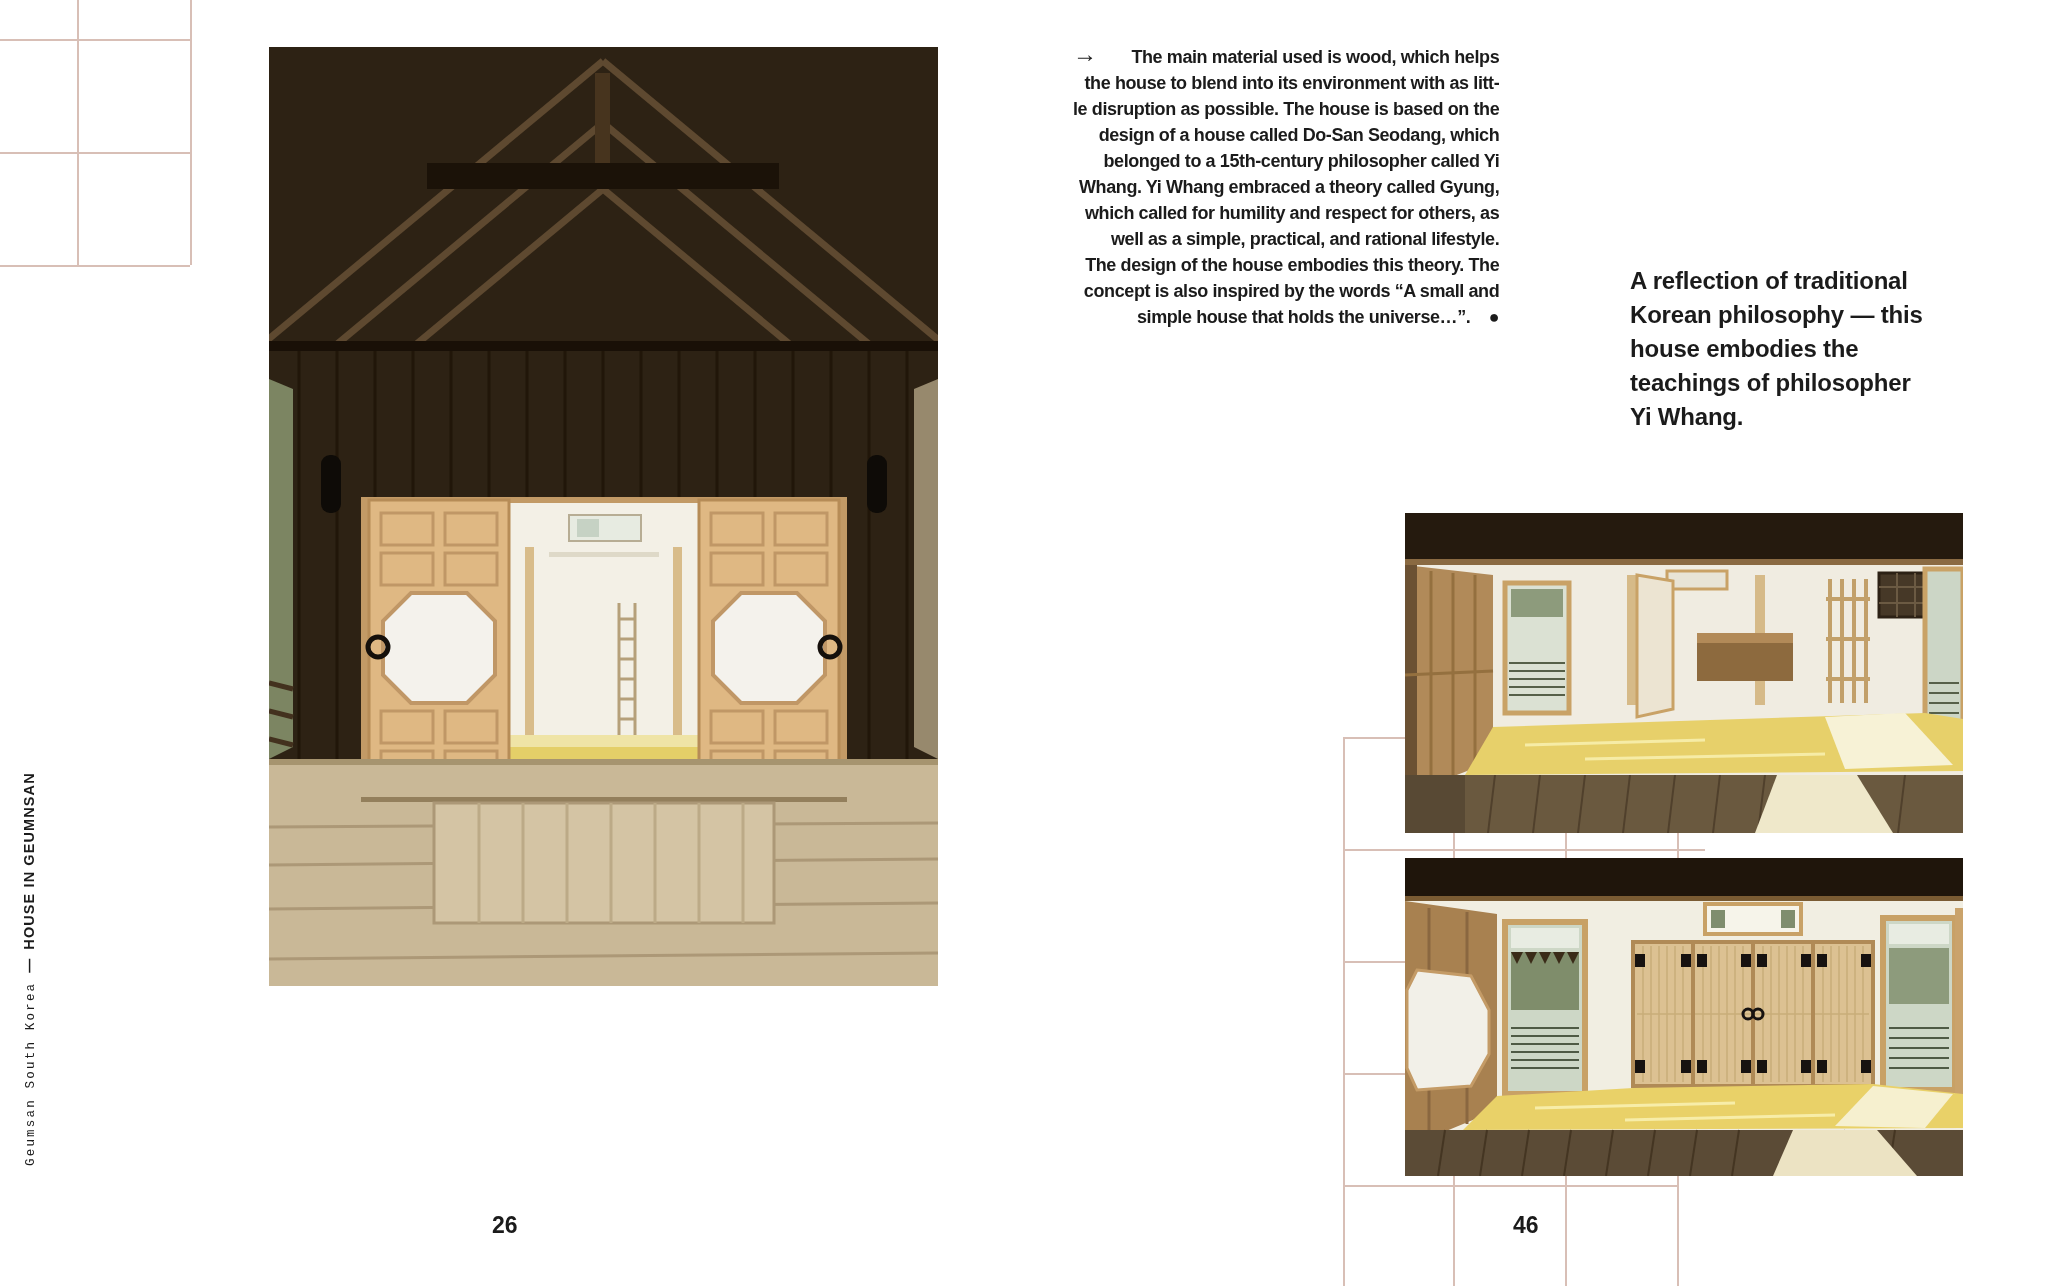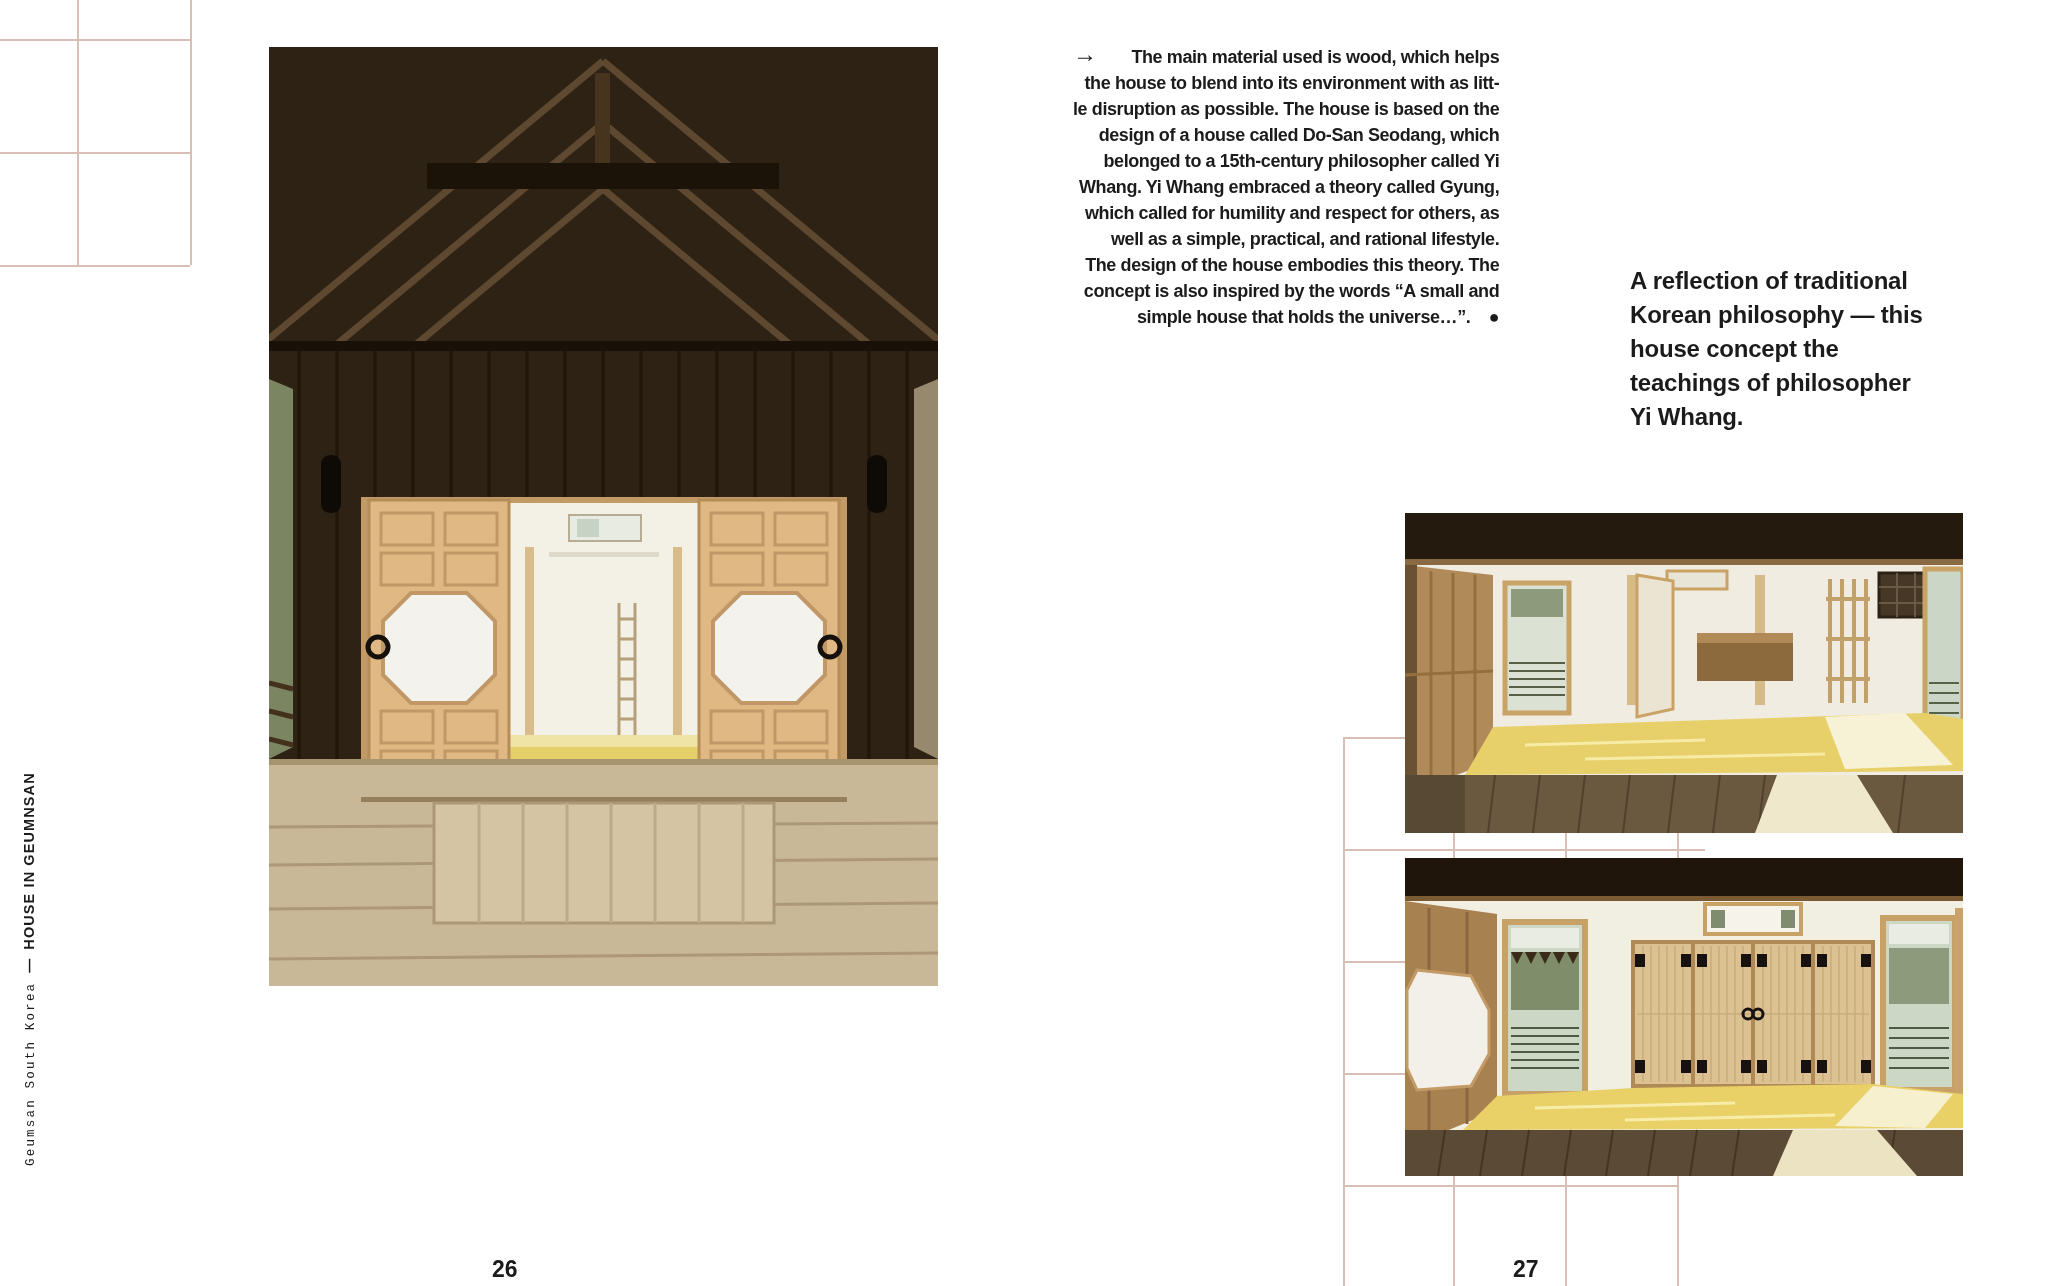--- a/index.html
+++ b/index.html
@@ -31,21 +31,21 @@
     position:absolute;left:1630px;top:264px;
     font-size:24px;font-weight:700;line-height:34px;letter-spacing:-0.2px;
     white-space:pre;
   }
   .bodytext{position:absolute;left:1073px;top:44px;}
   .arrow{position:absolute;left:0;top:-4px;font-size:24px;font-weight:700;}
   .bodylines{
     font-size:18px;font-weight:700;line-height:26px;letter-spacing:-0.4px;
     white-space:pre;text-indent:30px;text-align:right;
   }
-  .pagenum{position:absolute;font-size:23px;font-weight:700;margin-top:44px;}
+  .pagenum{position:absolute;font-size:23px;font-weight:700;}
   .pagenum-left{left:492px;top:1212px;}
   .pagenum-right{left:1513px;top:1212px;}
 </style>
 </head>
 <body>
 
 <div class="spread">
 
   <div>
     <div class="vline" style="left:77px;top:0;height:265px;"></div>
@@ -202,21 +202,21 @@
 Whang. Yi Whang embraced a theory called Gyung,
 which called for humility and respect for others, as
 well as a simple, practical, and rational lifestyle.
 The design of the house embodies this theory. The
 concept is also inspired by the words “A small and
 simple house that holds the universe…”.&nbsp;&nbsp;&nbsp;&nbsp;●</div>
   </div>
 
   <div class="pullquote">A reflection of traditional
 Korean philosophy — this
-house concept the
+house embodies the
 teachings of philosopher
 Yi Whang.</div>
 
   <figure class="photo" style="left:1405px;top:513px;width:558px;height:320px;">
     <svg width="558" height="320" viewBox="0 0 558 320">
       <rect width="558" height="320" fill="#f0ece1"></rect>
       <rect x="0" y="0" width="558" height="46" fill="#251a0e"></rect>
       <rect x="0" y="46" width="558" height="6" fill="#8a6a42"></rect>
       <polygon points="0,52 88,62 88,248 0,282" fill="#b18a59"></polygon>
       <rect x="0" y="52" width="12" height="230" fill="#6b5133"></rect>
@@ -400,15 +400,15 @@
           <line x1="250" y1="272" x2="243" y2="318"></line>
         <line x1="292" y1="272" x2="285" y2="318"></line>
           <line x1="334" y1="272" x2="327" y2="318"></line>
         <line x1="440" y1="272" x2="433" y2="318"></line>
           <line x1="490" y1="272" x2="483" y2="318"></line>
       </g>
       <polygon points="388,272 472,272 512,318 368,318" fill="#ece3c3"></polygon>
     </svg>
   </figure>
 
-  <div class="pagenum pagenum-right">27</div>
+  <div class="pagenum pagenum-right">46</div>
 
 </div>
 
 </body></html>

